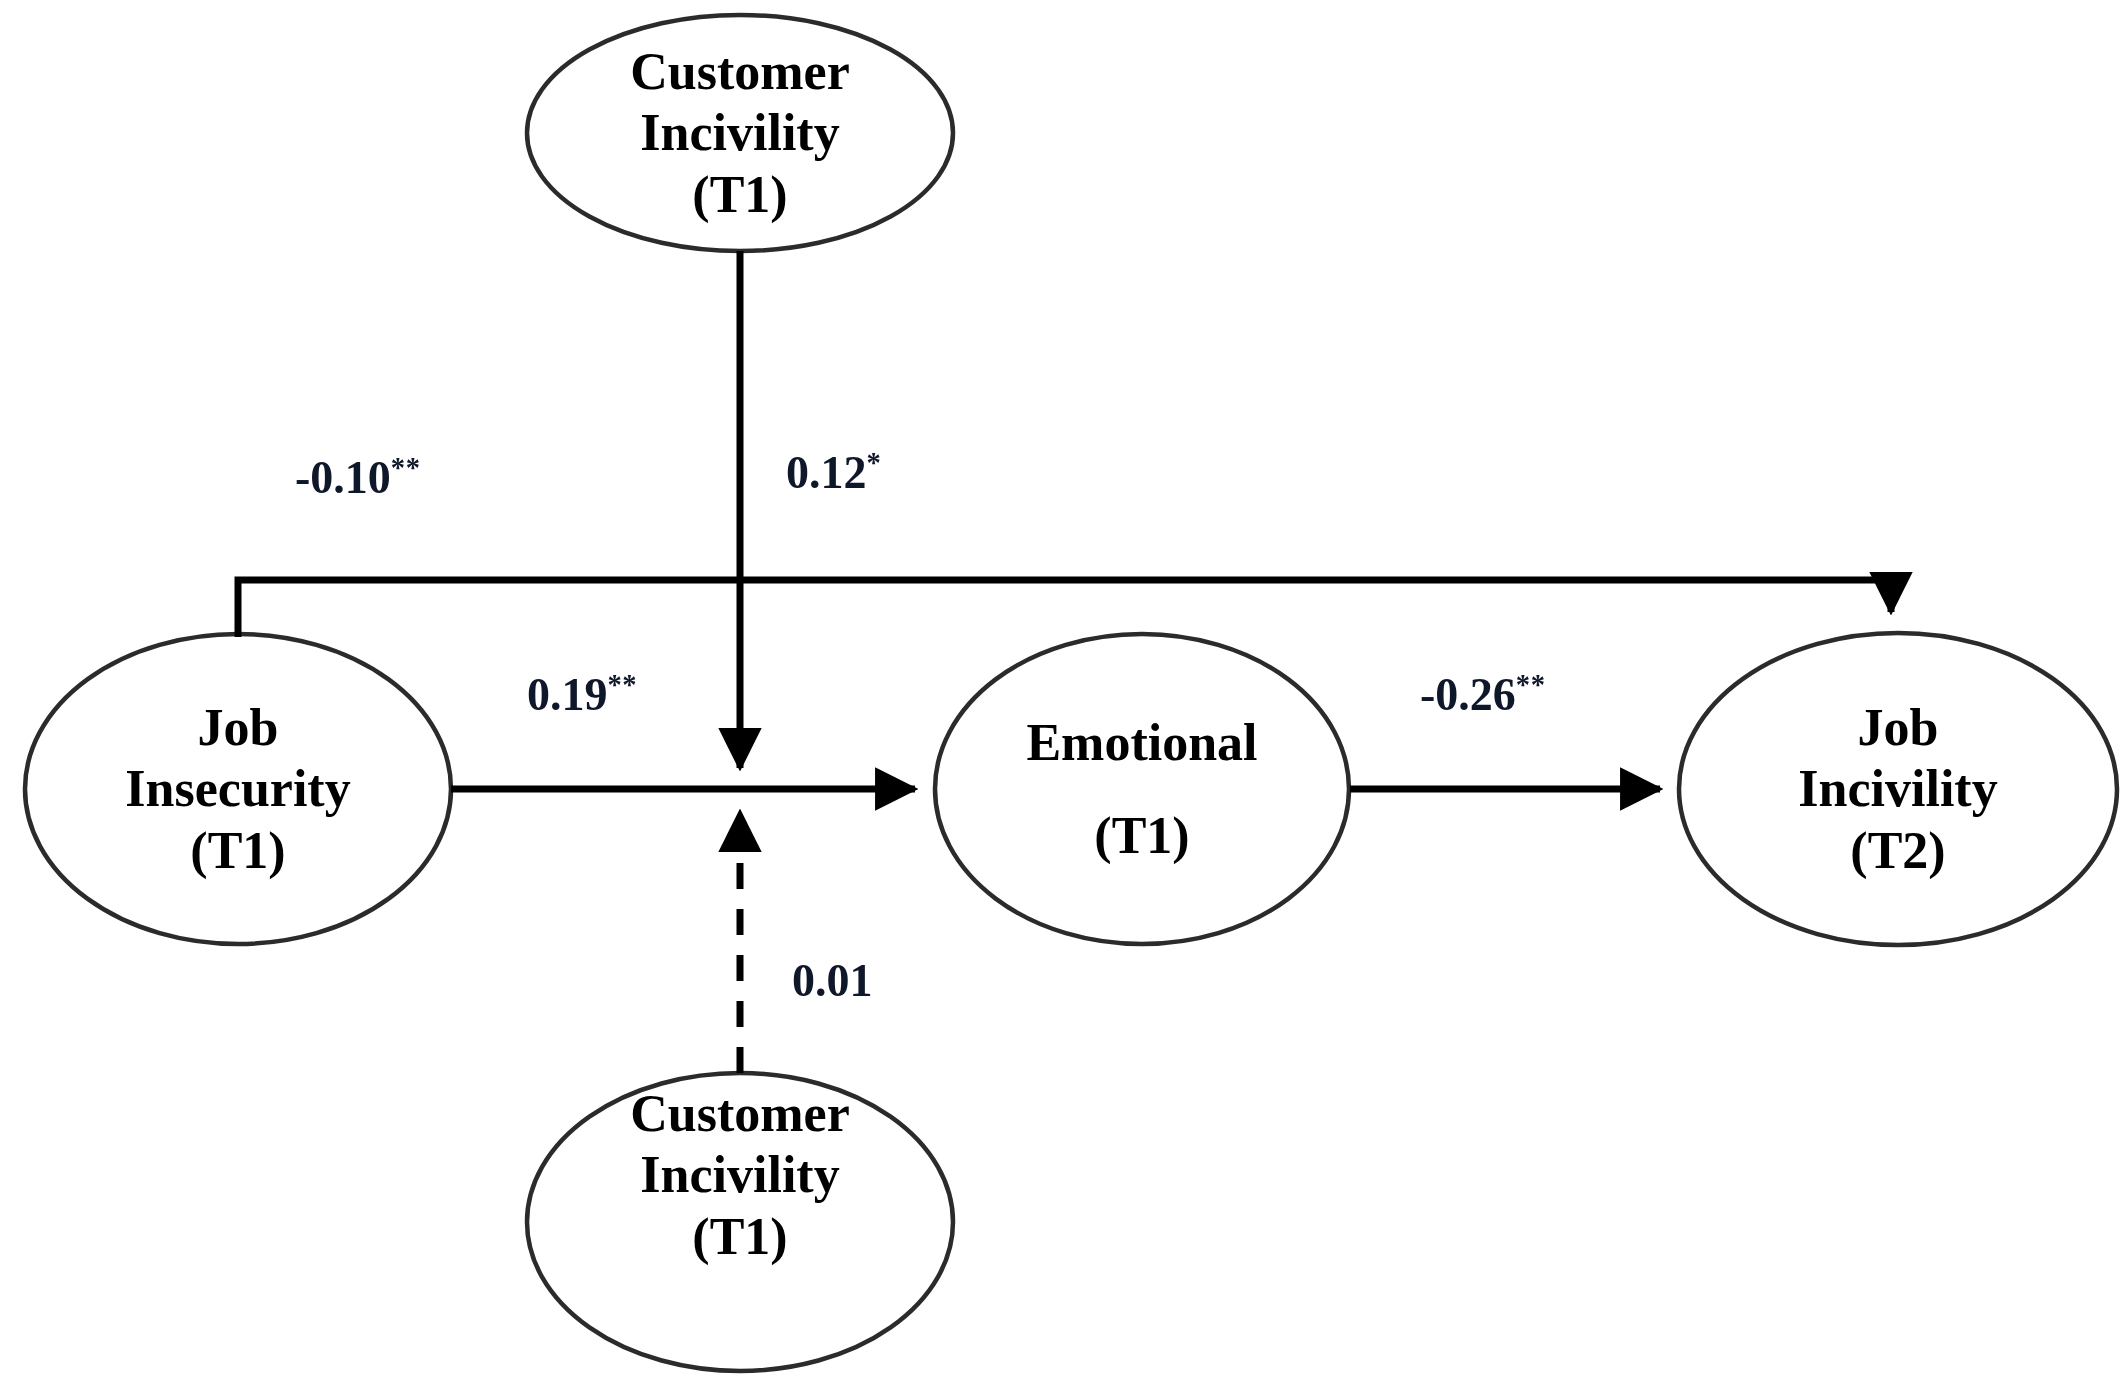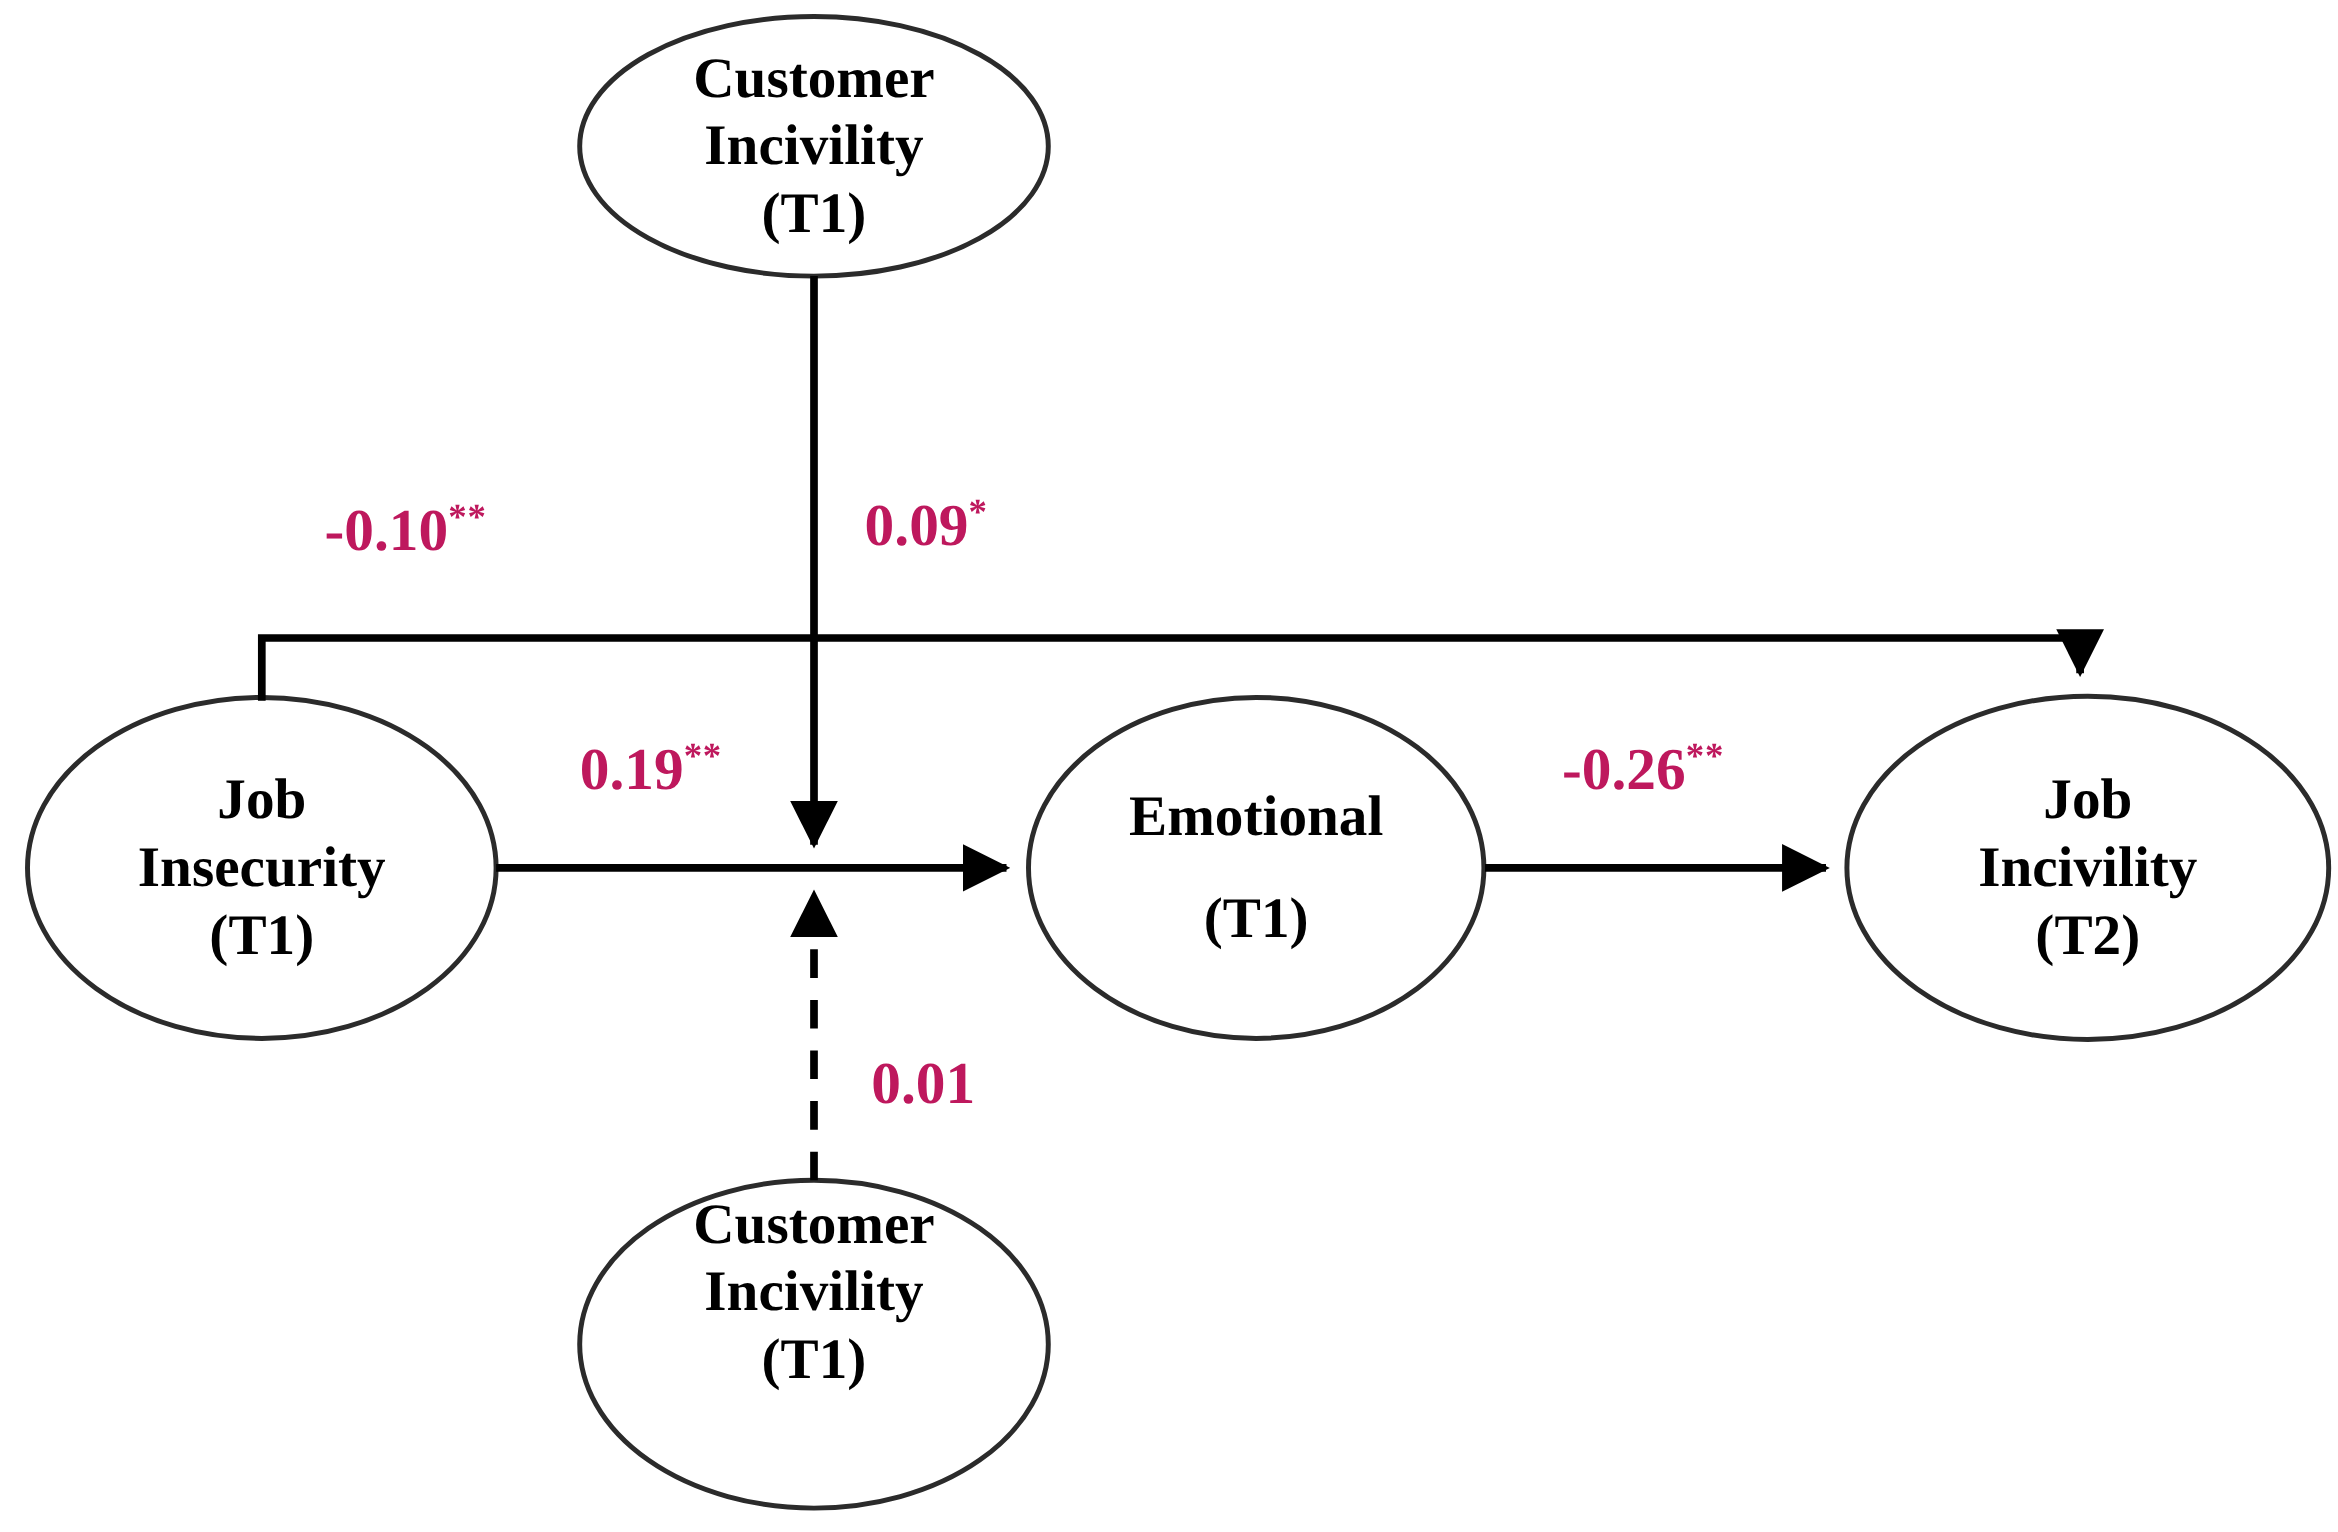--- a/index.html
+++ b/index.html
@@ -36,22 +36,22 @@
     font-size: 52px;
     line-height: 1.18;
     color: #000000;
     pointer-events: none;
     white-space: nowrap;
   }
   .node-label span { display: block; }
   .edge-label {
     position: absolute;
     font-weight: bold;
-    font-size: 54px;
-    color: #be185d;
+    font-size: 46px;
+    color: #0f172a;
     white-space: nowrap;
     line-height: 1;
   }
   .edge-label sup {
     font-size: 0.62em;
     vertical-align: super;
     line-height: 0;
     font-weight: bold;
     letter-spacing: 0.02em;
   }
@@ -116,21 +116,21 @@
     <span>Customer</span>
     <span>Incivility</span>
     <span>(T1)</span>
   </div>
 
   <div class="edge-label" style="left:295px; top:455px;">
     <span>-0.10</span><sup>**</sup>
   </div>
 
   <div class="edge-label" style="left:786px; top:450px;">
-    <span>0.09</span><sup>*</sup>
+    <span>0.12</span><sup>*</sup>
   </div>
 
   <div class="edge-label" style="left:527px; top:672px;">
     <span>0.19</span><sup>**</sup>
   </div>
 
   <div class="edge-label" style="left:1420px; top:672px;text-align:right;">
     <span>-0.26</span><sup>**</sup>
   </div>
 

